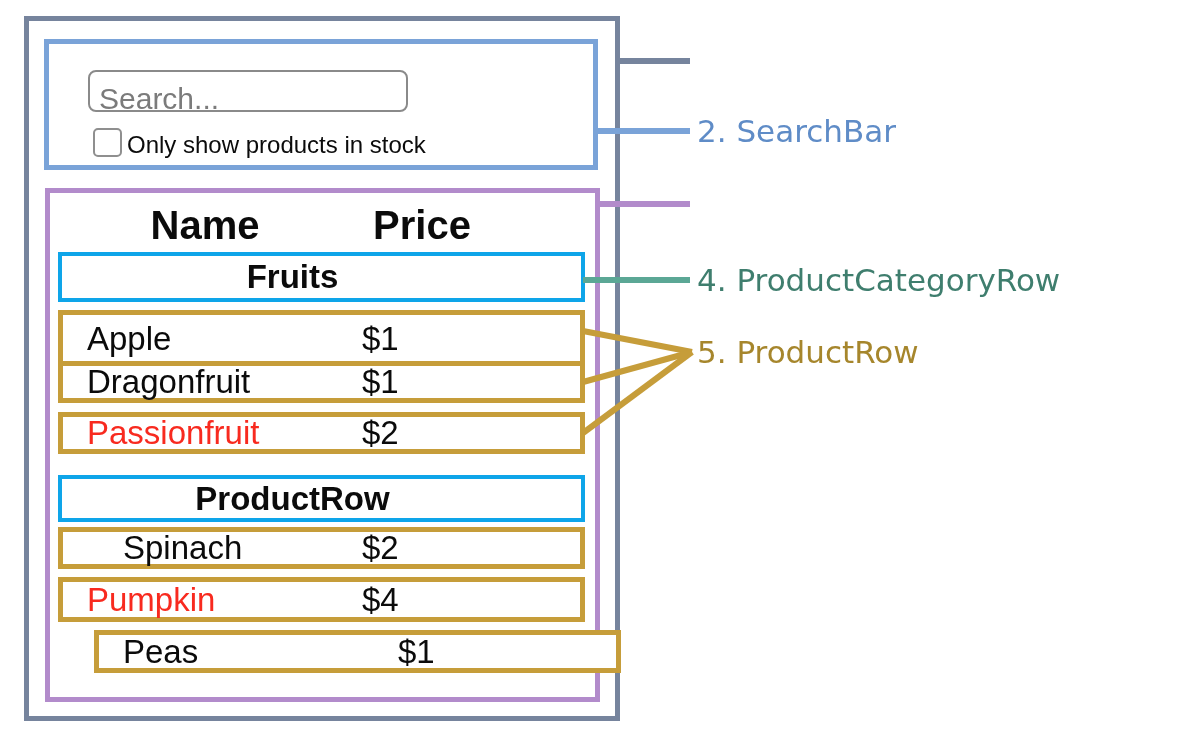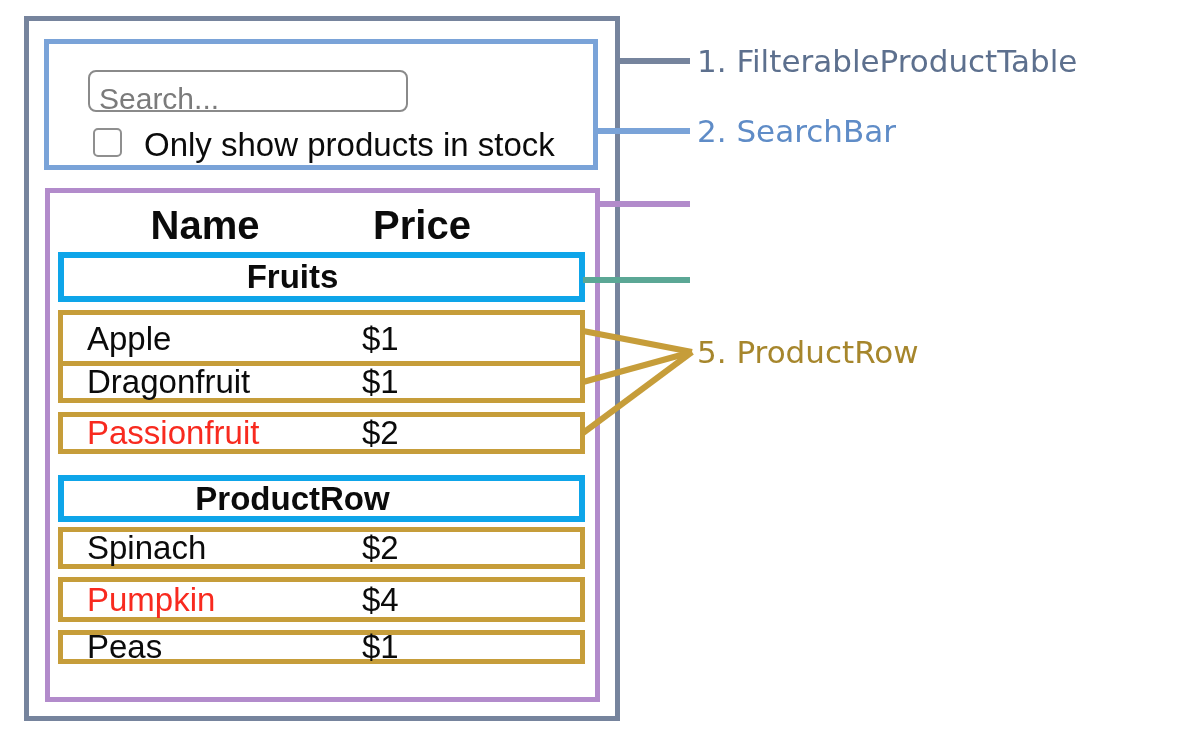--- a/index.html
+++ b/index.html
@@ -8,62 +8,62 @@
     font-family:"Liberation Sans", sans-serif; overflow:hidden;
   }
   .box { position:absolute; box-sizing:border-box; background:#ffffff; }
 
   
   .outer-box   { left:24px;  top:16px;  width:596px; height:705px; border:5px solid #76849d; }
   .search-box  { left:44px;  top:39px;  width:554px; height:131px; border:5px solid #7aa3d8; }
   .ptable-box  { left:45px;  top:188px; width:555px; height:514px; border:5px solid #b28bcb; }
 
   .cat-row {
-    left:58px; width:527px; border:6px solid #0ea5e9;
+    left:58px; width:527px; border:4px solid #0ea5e9;
     display:flex; align-items:center; justify-content:center;
     font-weight:bold; font-size:33px; color:#0b0b0b; padding-right:58px;
   }
   .cat-fruits     { top:252px; height:50px; }
   .cat-vegetables { top:475px; height:47px; }
 
   .p-row {
     left:58px; width:527px; border:5px solid #c69d3a;
     display:flex; align-items:center; font-size:33px; color:#0b0b0b;
   }
   .p-row .rname  { padding-left:24px; white-space:nowrap; }
   .p-row .rprice { position:absolute; left:299px; }
   .oos { color:#f82a1f; }
 
   .row-apple   { top:310px; height:58px; }
   .row-dragon  { top:361px; height:42px; }
   .row-passion { top:412px; height:42px; }
-  .row-spinach { top:527px; height:42px; }
+  .row-spinach { top:527px; height:42px;padding-left:36px; }
   .row-pumpkin { top:577px; height:45px; }
-  .row-peas    { top:630px; height:34px; }
+  .row-peas    { top:630px; height:43px;margin-left:36px; }
 
   
   .th { position:absolute; top:203px; transform:translateX(-50%); font-weight:bold; font-size:40px; color:#0b0b0b; white-space:nowrap; }
   .th-name  { left:205px; }
   .th-price { left:422px; }
 
   
   .search-input {
     position:absolute; left:88px; top:70px; width:320px; height:42px;
     box-sizing:border-box; border:2px solid #8a8a8a; border-radius:8px;
     font-family:"Liberation Sans", sans-serif; font-size:30px; color:#333;
     padding:16px 0 0 9px; outline:none; background:#fff;
   }
   .search-input::placeholder { color:#7b7b7b; opacity:1; }
   .checkbox {
     position:absolute; left:93px; top:128px; width:29px; height:29px;
     box-sizing:border-box; border:2px solid #8f8f8f; border-radius:5px; background:#fff;
   }
   .checkbox-label {
-    position:absolute; left:144px; top:127px; height:36px; line-height:36px;
-    font-size:33px; color:#0b0b0b; white-space:nowrap;
+    position:absolute; left:127px; top:127px; height:36px; line-height:36px;
+    font-size:24px; color:#0b0b0b; white-space:nowrap;
   }
 
   
   .connectors { position:absolute; left:0; top:0; width:1200px; height:744px; pointer-events:none; }
 
   
   .legend-label {
     position:absolute; left:697px; height:40px; line-height:40px;
     font-family:"DejaVu Sans", sans-serif; font-size:31px; white-space:nowrap;
   }
@@ -126,17 +126,17 @@
   <svg class="connectors" viewBox="0 0 1200 744" xmlns="http://www.w3.org/2000/svg">
     <line x1="616" y1="61" x2="690" y2="61" stroke="#76849d" stroke-width="6"></line>
     <line x1="596" y1="131" x2="690" y2="131" stroke="#7aa3d8" stroke-width="6"></line>
     <line x1="598" y1="204" x2="690" y2="204" stroke="#b28bcb" stroke-width="6"></line>
     <line x1="583" y1="280" x2="690" y2="280" stroke="#5ba795" stroke-width="6"></line>
     <line x1="583" y1="331" x2="692" y2="352" stroke="#c69d3a" stroke-width="6"></line>
     <line x1="583" y1="382" x2="692" y2="352" stroke="#c69d3a" stroke-width="6"></line>
     <line x1="583" y1="433" x2="692" y2="352" stroke="#c69d3a" stroke-width="6"></line>
   </svg>
 
-  <div class="legend-label lg1">1. FilterableProductTable</div>
   <div class="legend-label lg2">2. SearchBar</div>
+  <div class="legend-label lg4">4. ProductCategoryRow</div>
   <div class="legend-label lg5">5. ProductRow</div>
 
 </div>
 
 </body></html>

